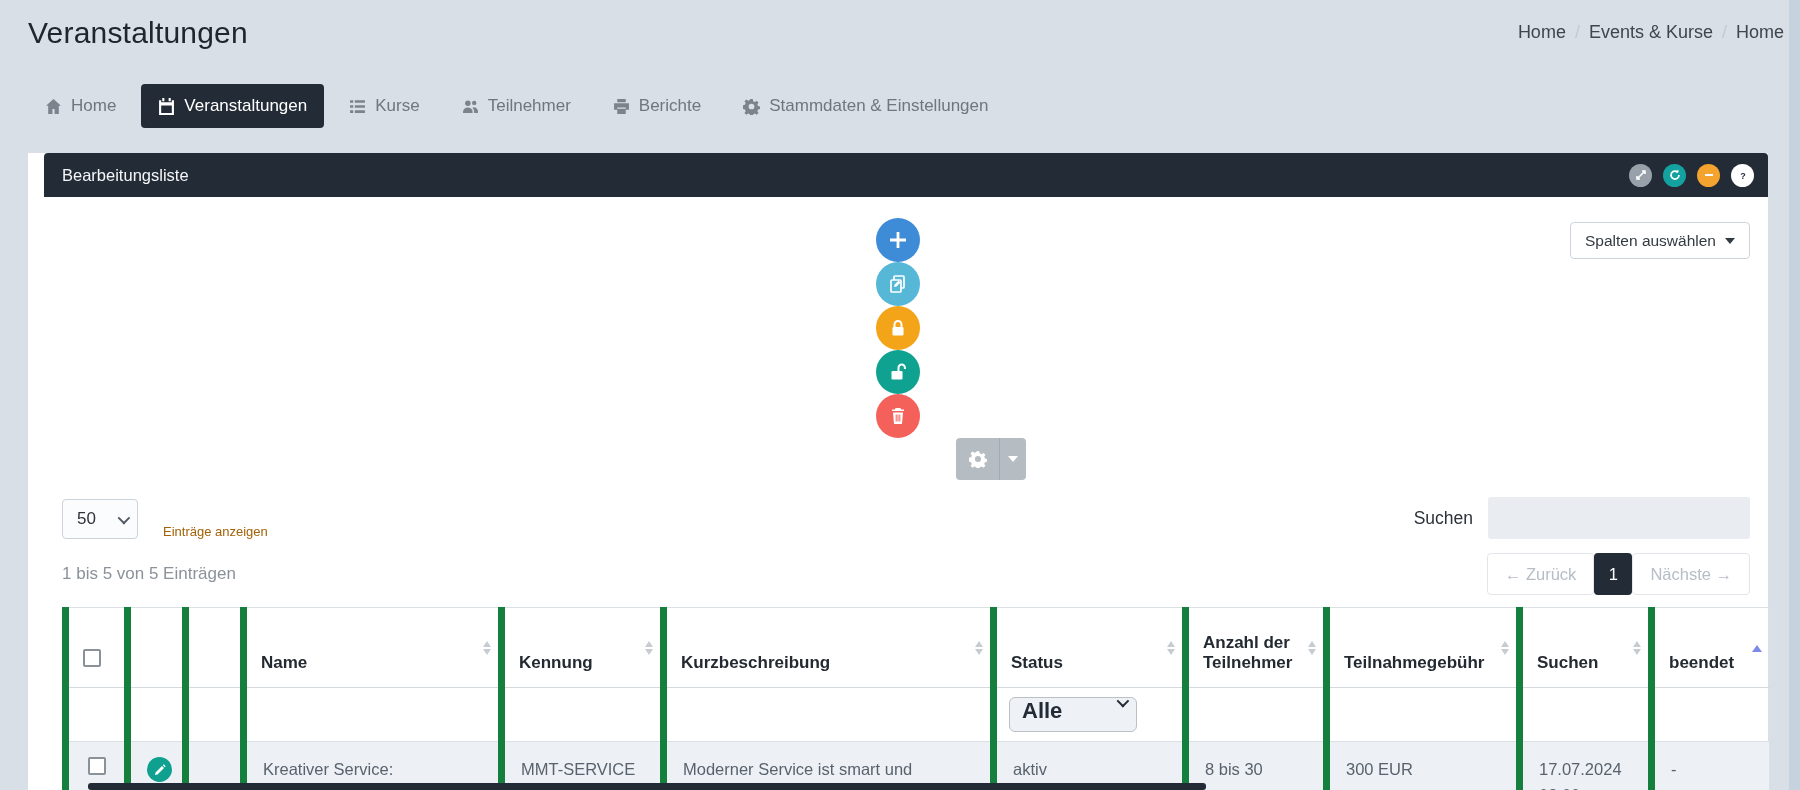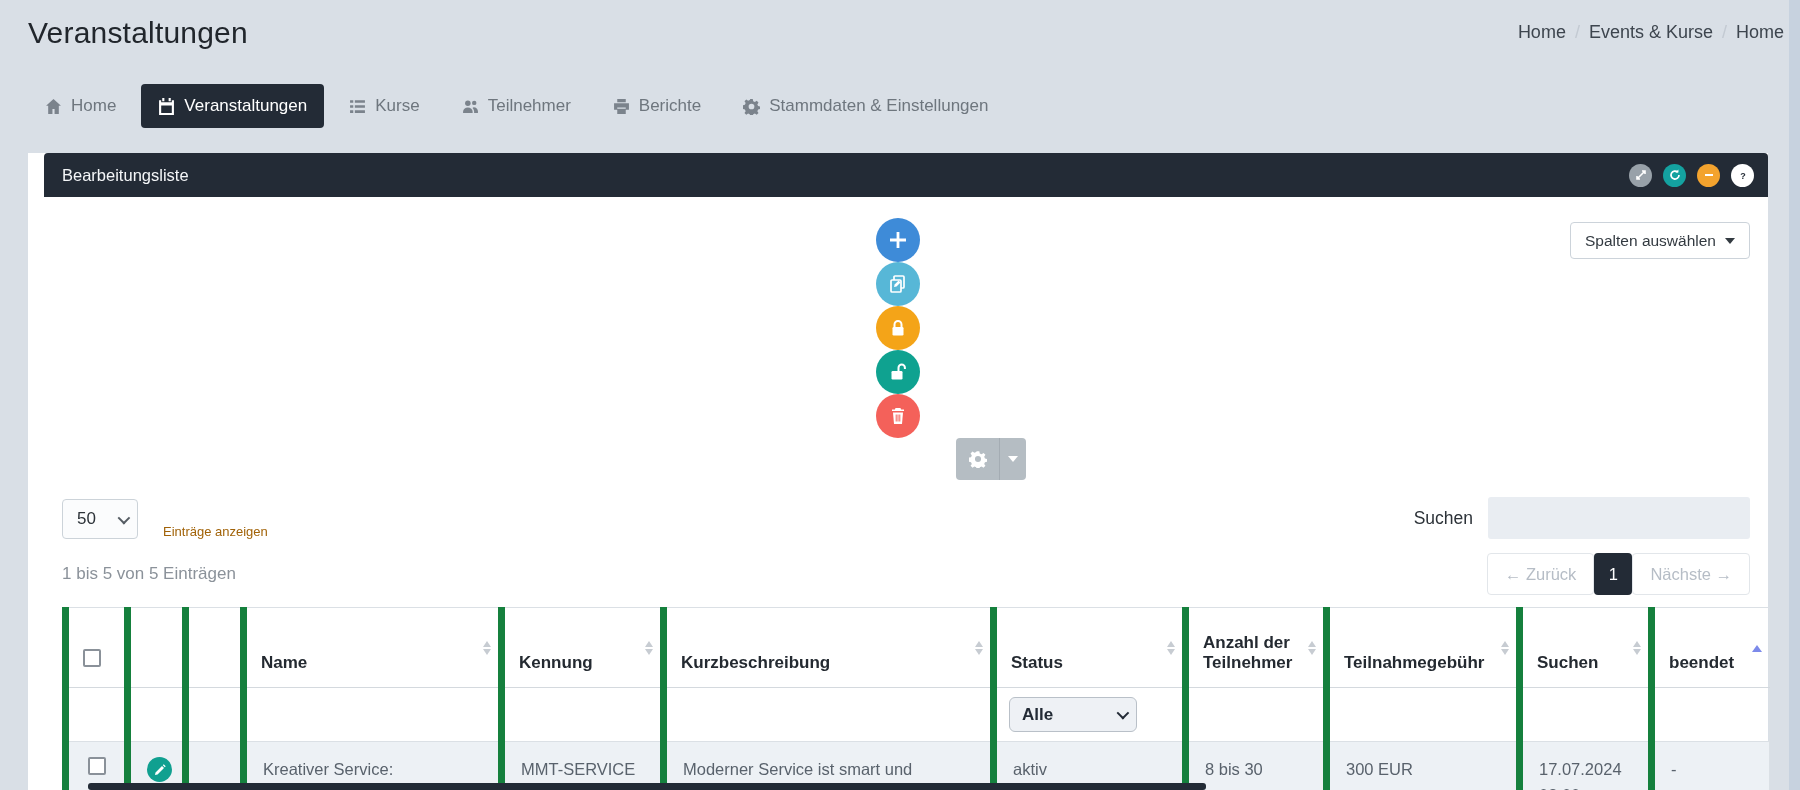--- a/index.html
+++ b/index.html
@@ -79,21 +79,21 @@
                    vertical-align:bottom; padding:0 14px 14px 14px; text-align:left;
                    font-size:17px; font-weight:700; color:#242a31; position:relative; }
   .sort-arrows { position:absolute; right:7px; top:50%; transform:translateY(-50%); display:flex;
                  flex-direction:column; gap:2px; }
   .sort-arrows .up { width:0; height:0; border:4.5px solid transparent; border-bottom:6px solid #c7ccd2; }
   .sort-arrows .down { width:0; height:0; border:4.5px solid transparent; border-top:6px solid #c7ccd2; }
   .sort-asc-active { position:absolute; right:7px; top:32px; width:0; height:0;
                      border:5px solid transparent; border-bottom:7px solid #7c8aea; }
   .grid tr.filter-row td { height:54px; vertical-align:middle; padding:0 12px; border-bottom:1px solid #dbe0e5; }
   .status-select { width:128px; height:35px; background:#eef1f5; border:1px solid #b9c0c8; border-radius:6px;
-                   display:flex; align-items:center; padding:0 10px 0 12px; font-size:17px; font-weight:700;
+                   display:flex; padding:0 10px 0 12px; font-size:22px; font-weight:700;
                    color:#232b36; cursor:pointer; }
   .status-select .chev { margin-left:auto; border-color:#232b36; }
   .grid tr.data-row td { background:#edf1f5; vertical-align:top; padding:15px 16px; font-size:16.5px;
                          line-height:1.55; color:#59626c; height:258px; }
   .grid tr.sliver-row td { background:#ffffff; height:15px; border-top:1px solid #dbe0e5; }
   .checkbox { width:18px; height:18px; border:2px solid #8a9199; border-radius:2px; background:#fff;
               display:inline-block; cursor:pointer; }
   .grid thead th .checkbox { margin-bottom:1px; }
   .edit-btn { width:25px; height:25px; border-radius:50%; background:#10a090; display:flex;
               align-items:center; justify-content:center; cursor:pointer; }

